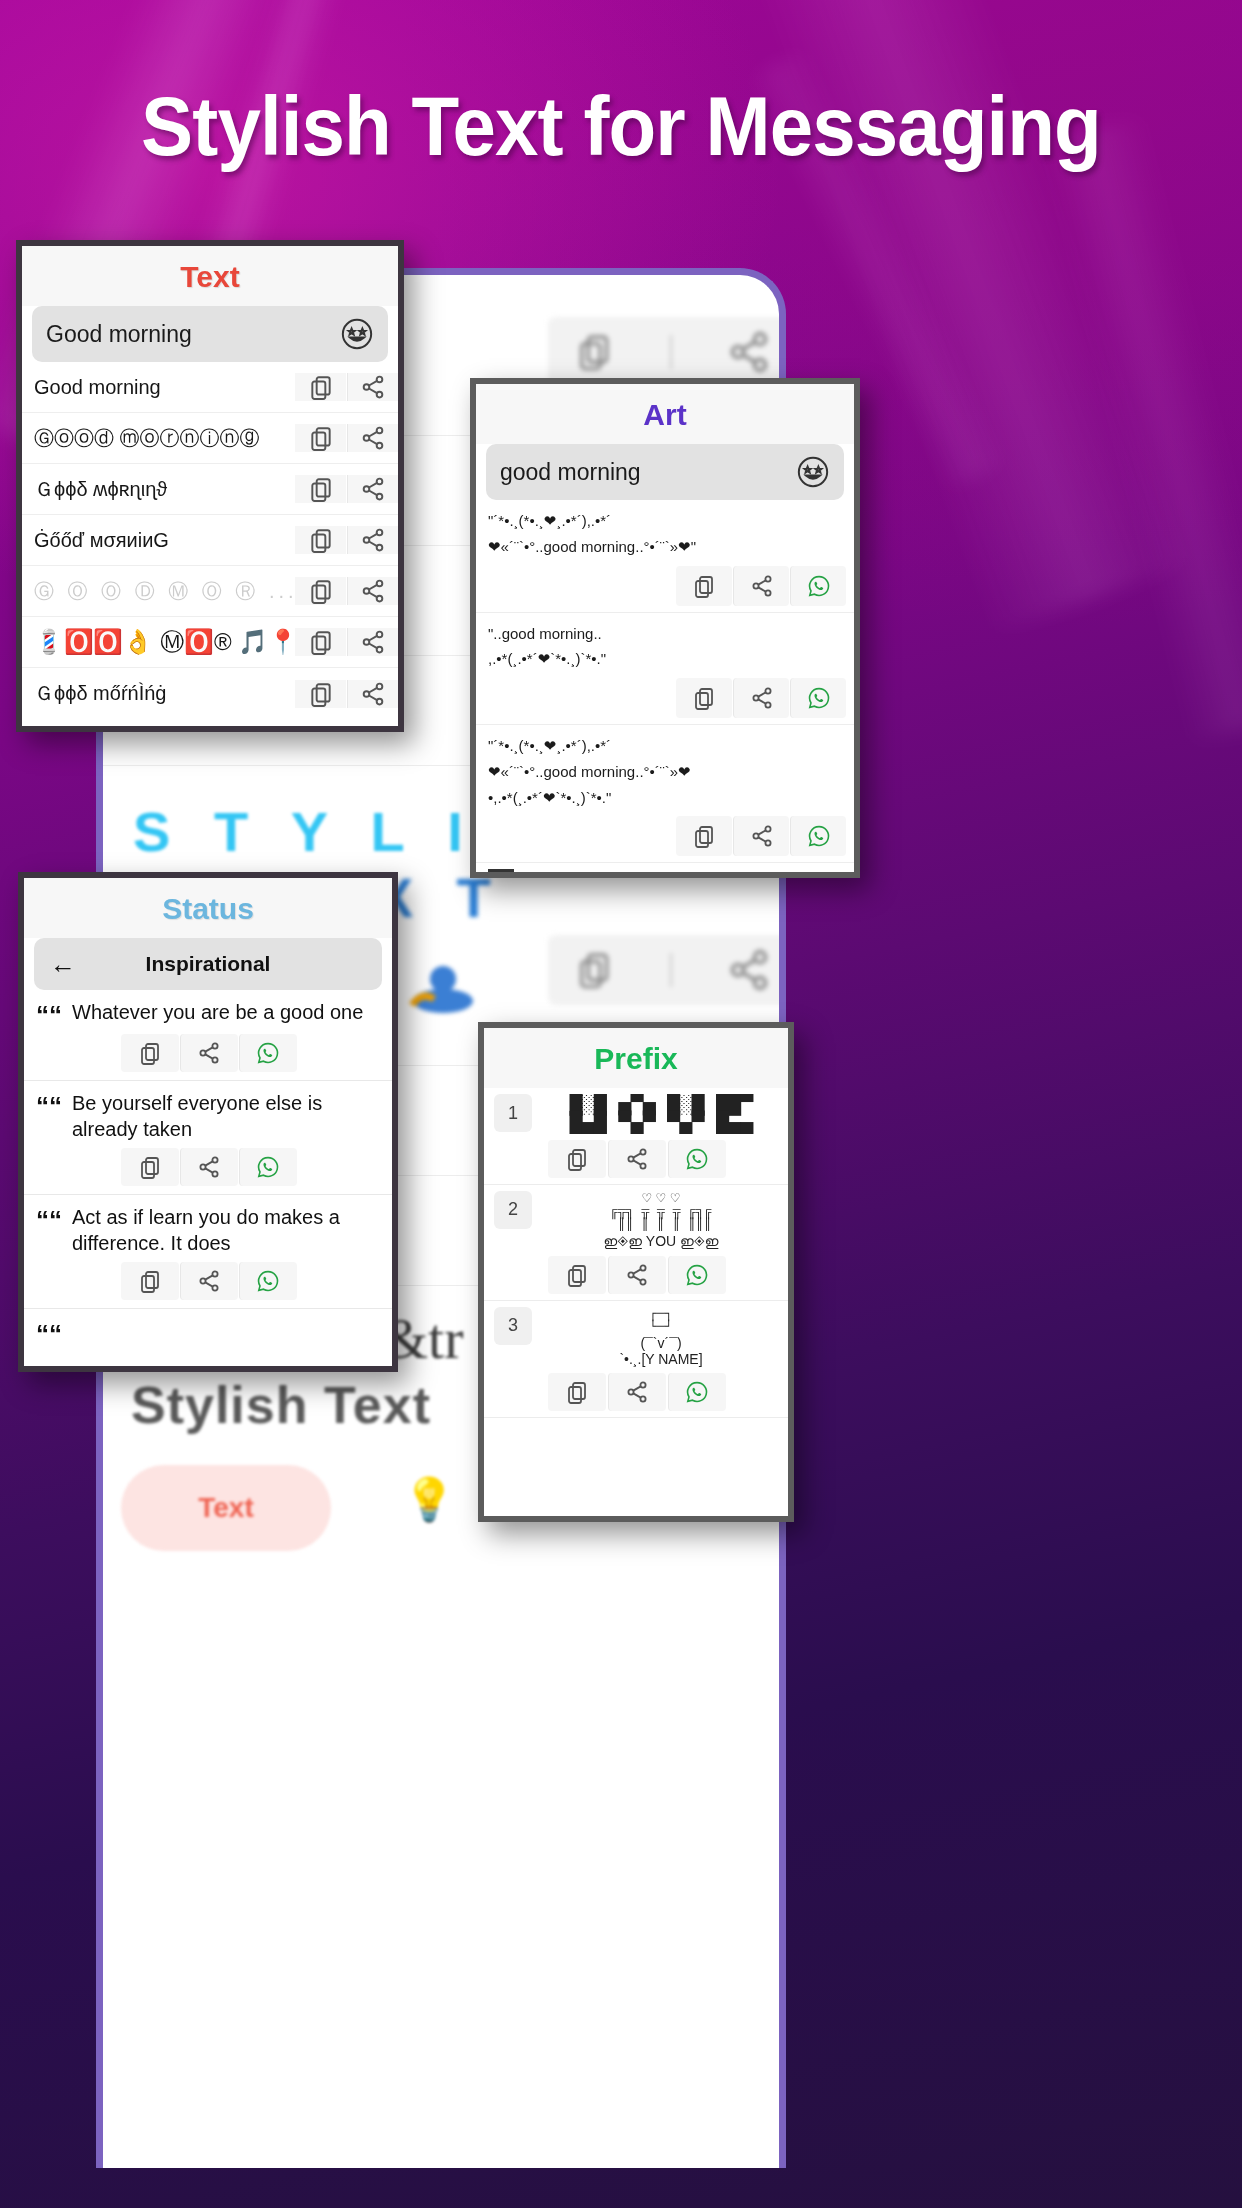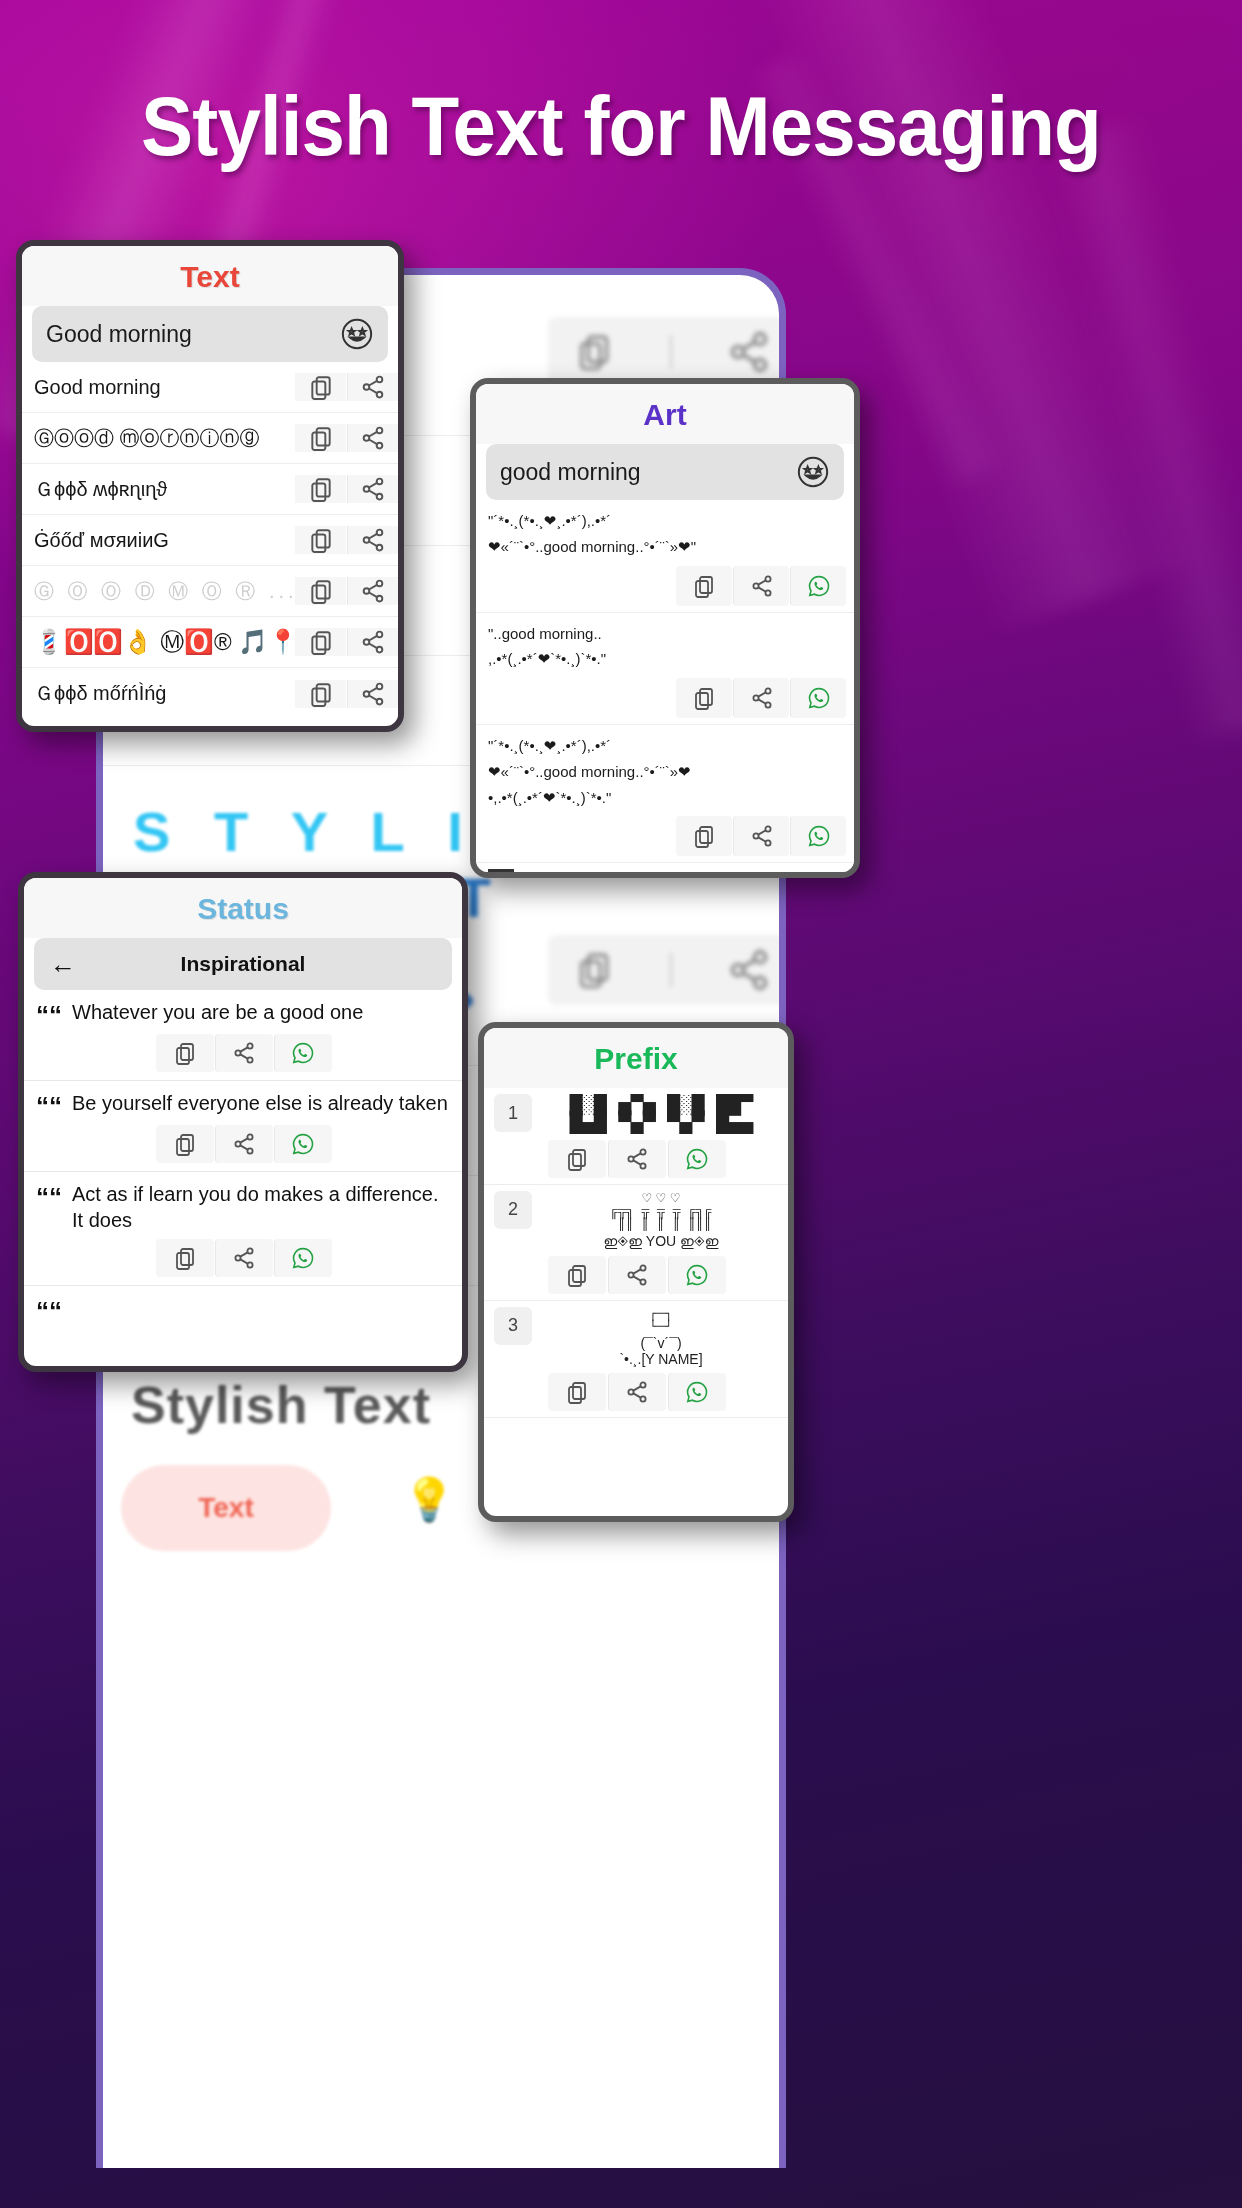--- a/index.html
+++ b/index.html
@@ -106,21 +106,20 @@
   .pm-sq {
     position: absolute; left: 455px; top: 1205px;
     font-size: 40px; color: #999; filter: blur(2px);
   }
 
   
   .card {
     position: absolute;
     background: #ffffff;
     overflow: hidden;
-    border-radius: 18px;
   }
   .card-title {
     text-align: center;
     font-weight: 700;
     padding: 14px 0 12px;
     background: #f7f7f7;
   }
   .input-row {
     display: flex; align-items: center;
     background: #e2e2e2;
@@ -174,21 +173,21 @@
   .art-actions { display: flex; justify-content: flex-end; padding: 4px 8px 6px; }
   .art-actions .act { width: 56px; height: 40px; border-radius: 4px; }
   .progress-bar {
     display: flex; align-items: center; gap: 8px;
     padding: 6px 12px; background: #fff; font-size: 17px; color: #222;
   }
   .progress-swatch { width: 26px; height: 20px; background: #333; display:inline-block; }
 
   
   #card-status {
-    left: 18px; top: 872px; width: 450px; height: 500px;
+    left: 18px; top: 872px; width: 380px; height: 500px;
     border: 6px solid #3d3540;
     box-shadow: 10px 12px 26px rgba(0,0,0,0.42);
   }
   #card-status .card-title { color: #6cb6de; font-size: 30px; text-shadow: 1px 1px 1px rgba(0,0,0,0.10); }
   .nav-row {
     display: flex; align-items: center;
     background: #e2e2e2; border-radius: 10px; margin: 0 10px;
     height: 52px; padding: 0 16px;
   }
   .nav-row .back { font-size: 26px; color: #111; }

